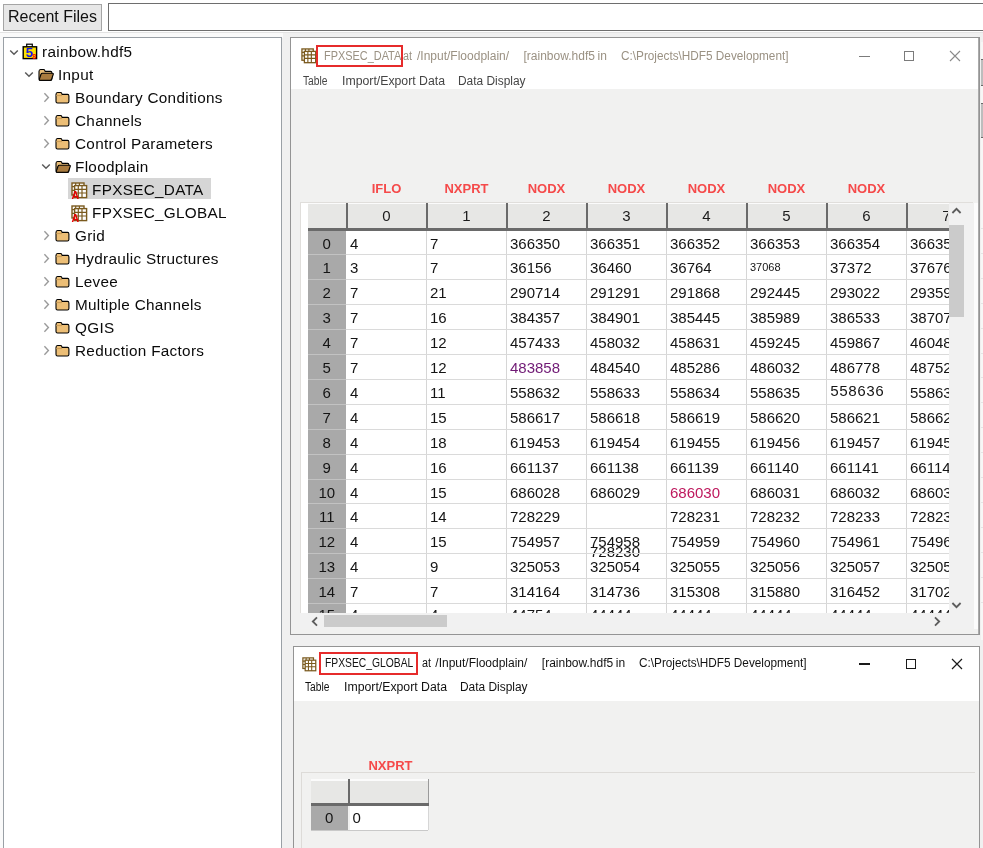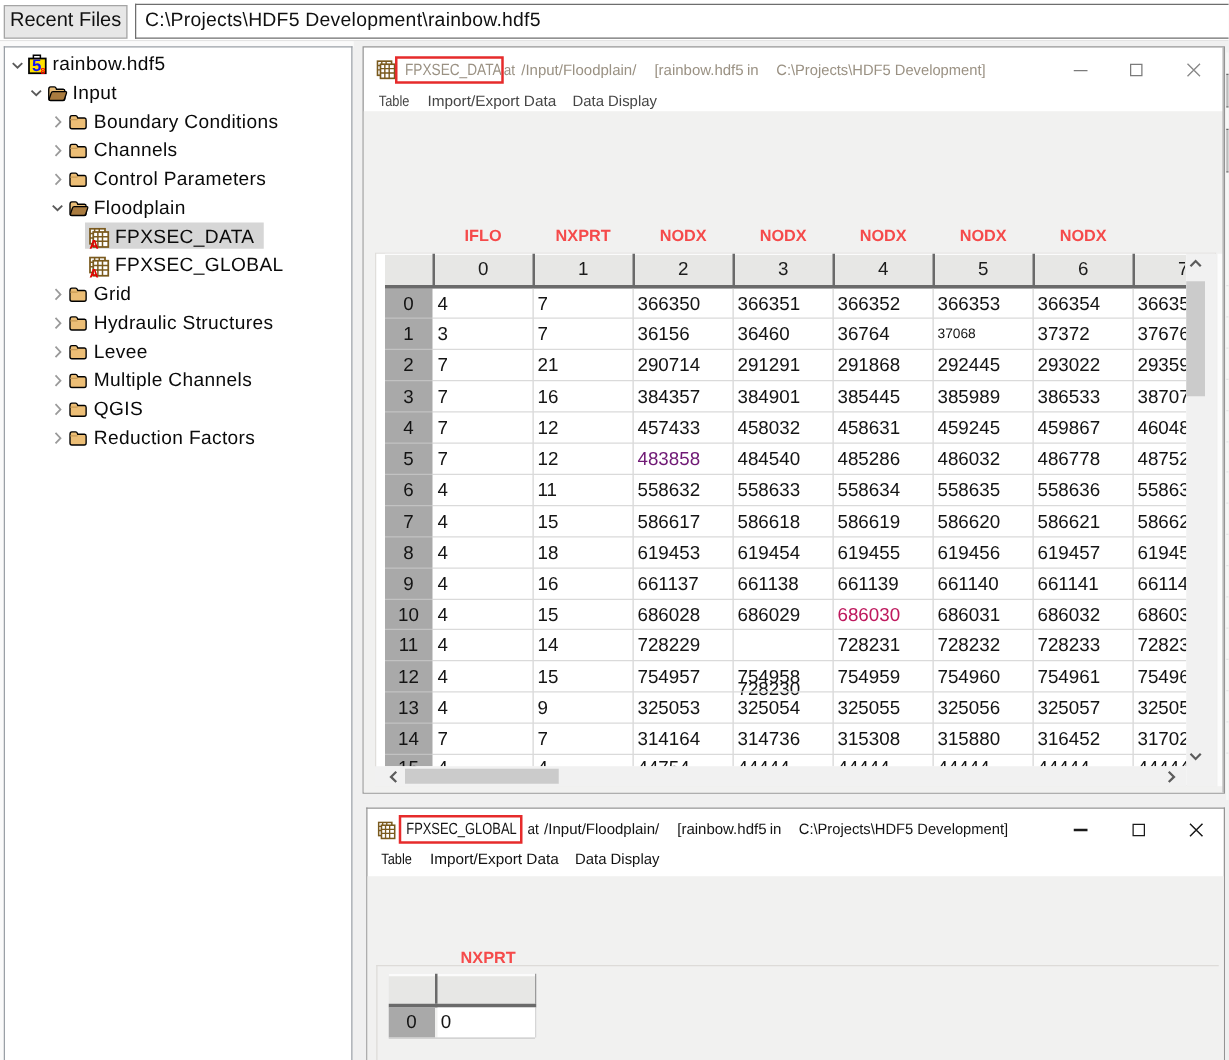--- a/index.html
+++ b/index.html
@@ -7,21 +7,20 @@
 #app { position:relative; width:983px; height:848px; }
 #app > div { position:absolute; white-space:pre; }
 </style></head>
 <body>
 <div id="app">
 <div style="left:0px;top:0px;width:983px;height:33px;background:#ffffff;"></div>
 <div style="left:0px;top:32px;width:983px;height:1px;background:#e3e3e3;"></div>
 <div style="left:3px;top:4px;width:99px;height:27px;background:#e7e7e7;border:1px solid #a5a5a5;box-sizing:border-box;"></div>
 <div style="left:3px;top:4px;font-size:16px;color:#101010;width:99px;height:26px;line-height:26px;text-align:center;">Recent Files</div>
 <div style="left:108px;top:3px;width:875px;height:28px;background:#fff;border:1px solid #6e6e6e;border-right:none;box-sizing:border-box;"></div>
-<div style="left:116px;top:3px;font-size:15.5px;color:#101010;height:28px;line-height:28px;letter-spacing:0.2px;">C:\Projects\HDF5 Development\rainbow.hdf5</div>
 <div style="left:0px;top:33px;width:983px;height:815px;background:#f0f0f0;"></div>
 <div style="left:0px;top:33px;width:283px;height:4.5px;background:#fafafa;"></div>
 <div style="left:0px;top:37px;width:3px;height:811px;background:#fafafa;"></div>
 <div style="left:3px;top:37px;width:279px;height:811px;background:#fff;border:1px solid #9aa0a6;border-bottom:none;box-sizing:border-box;"></div>
 <div style="left:68px;top:178px;width:143px;height:21px;background:#d6d6d6;"></div>
 <svg style="position:absolute;left:9px;top:48.5px" width="10" height="7" viewBox="0 0 10 7">
 <path d="M1.2 1.5 L5 5.2 L8.8 1.5" fill="none" stroke="#5a5a5a" stroke-width="1.5"></path>
     </svg>
 <svg style="position:absolute;left:22px;top:43px" width="16" height="17" viewBox="0 0 16 17">
 <rect x="4.7" y="1.2" width="5.6" height="3" fill="#fff" stroke="#000" stroke-width="1.2"></rect>
@@ -262,21 +261,21 @@
 <div style="left:910.0px;top:356.0px;font-size:15px;color:#141414;height:23.9px;line-height:23.9px;overflow:hidden;max-height:22.9px;width:38.5px;">487524</div>
 <div style="left:308px;top:380.9px;font-size:15px;color:#141414;width:37.5px;height:23.9px;line-height:23.9px;text-align:center;overflow:hidden;max-height:22.9px;">6</div>
 <div style="left:308px;top:403.79999999999995px;width:37.5px;height:1px;background:#c2c2c2;"></div>
 <div style="left:345.5px;top:403.79999999999995px;width:603.0px;height:1px;background:#dadada;"></div>
 <div style="left:350.0px;top:380.9px;font-size:15px;color:#141414;height:23.9px;line-height:23.9px;overflow:hidden;max-height:22.9px;width:75.5px;">4</div>
 <div style="left:430.0px;top:380.9px;font-size:15px;color:#141414;height:23.9px;line-height:23.9px;overflow:hidden;max-height:22.9px;width:75.5px;">11</div>
 <div style="left:510.0px;top:380.9px;font-size:15px;color:#141414;height:23.9px;line-height:23.9px;overflow:hidden;max-height:22.9px;width:75.5px;">558632</div>
 <div style="left:590.0px;top:380.9px;font-size:15px;color:#141414;height:23.9px;line-height:23.9px;overflow:hidden;max-height:22.9px;width:75.5px;">558633</div>
 <div style="left:670.0px;top:380.9px;font-size:15px;color:#141414;height:23.9px;line-height:23.9px;overflow:hidden;max-height:22.9px;width:75.5px;">558634</div>
 <div style="left:750.0px;top:380.9px;font-size:15px;color:#141414;height:23.9px;line-height:23.9px;overflow:hidden;max-height:22.9px;width:75.5px;">558635</div>
-<div style="left:830.0px;top:380.9px;font-size:15px;color:#141414;height:23.9px;line-height:23.9px;overflow:hidden;max-height:22.9px;width:75.5px;">558636</div>
+<div style="left:830.0px;top:380.9px;font-size:15px;color:#141414;height:23.9px;line-height:23.9px;overflow:hidden;max-height:22.9px;width:75.5px;font-family:Liberation Mono, monospace;">558636</div>
 <div style="left:910.0px;top:380.9px;font-size:15px;color:#141414;height:23.9px;line-height:23.9px;overflow:hidden;max-height:22.9px;width:38.5px;">558637</div>
 <div style="left:308px;top:405.79999999999995px;font-size:15px;color:#141414;width:37.5px;height:23.9px;line-height:23.9px;text-align:center;overflow:hidden;max-height:22.9px;">7</div>
 <div style="left:308px;top:428.69999999999993px;width:37.5px;height:1px;background:#c2c2c2;"></div>
 <div style="left:345.5px;top:428.69999999999993px;width:603.0px;height:1px;background:#dadada;"></div>
 <div style="left:350.0px;top:405.79999999999995px;font-size:15px;color:#141414;height:23.9px;line-height:23.9px;overflow:hidden;max-height:22.9px;width:75.5px;">4</div>
 <div style="left:430.0px;top:405.79999999999995px;font-size:15px;color:#141414;height:23.9px;line-height:23.9px;overflow:hidden;max-height:22.9px;width:75.5px;">15</div>
 <div style="left:510.0px;top:405.79999999999995px;font-size:15px;color:#141414;height:23.9px;line-height:23.9px;overflow:hidden;max-height:22.9px;width:75.5px;">586617</div>
 <div style="left:590.0px;top:405.79999999999995px;font-size:15px;color:#141414;height:23.9px;line-height:23.9px;overflow:hidden;max-height:22.9px;width:75.5px;">586618</div>
 <div style="left:670.0px;top:405.79999999999995px;font-size:15px;color:#141414;height:23.9px;line-height:23.9px;overflow:hidden;max-height:22.9px;width:75.5px;">586619</div>
 <div style="left:750.0px;top:405.79999999999995px;font-size:15px;color:#141414;height:23.9px;line-height:23.9px;overflow:hidden;max-height:22.9px;width:75.5px;">586620</div>

